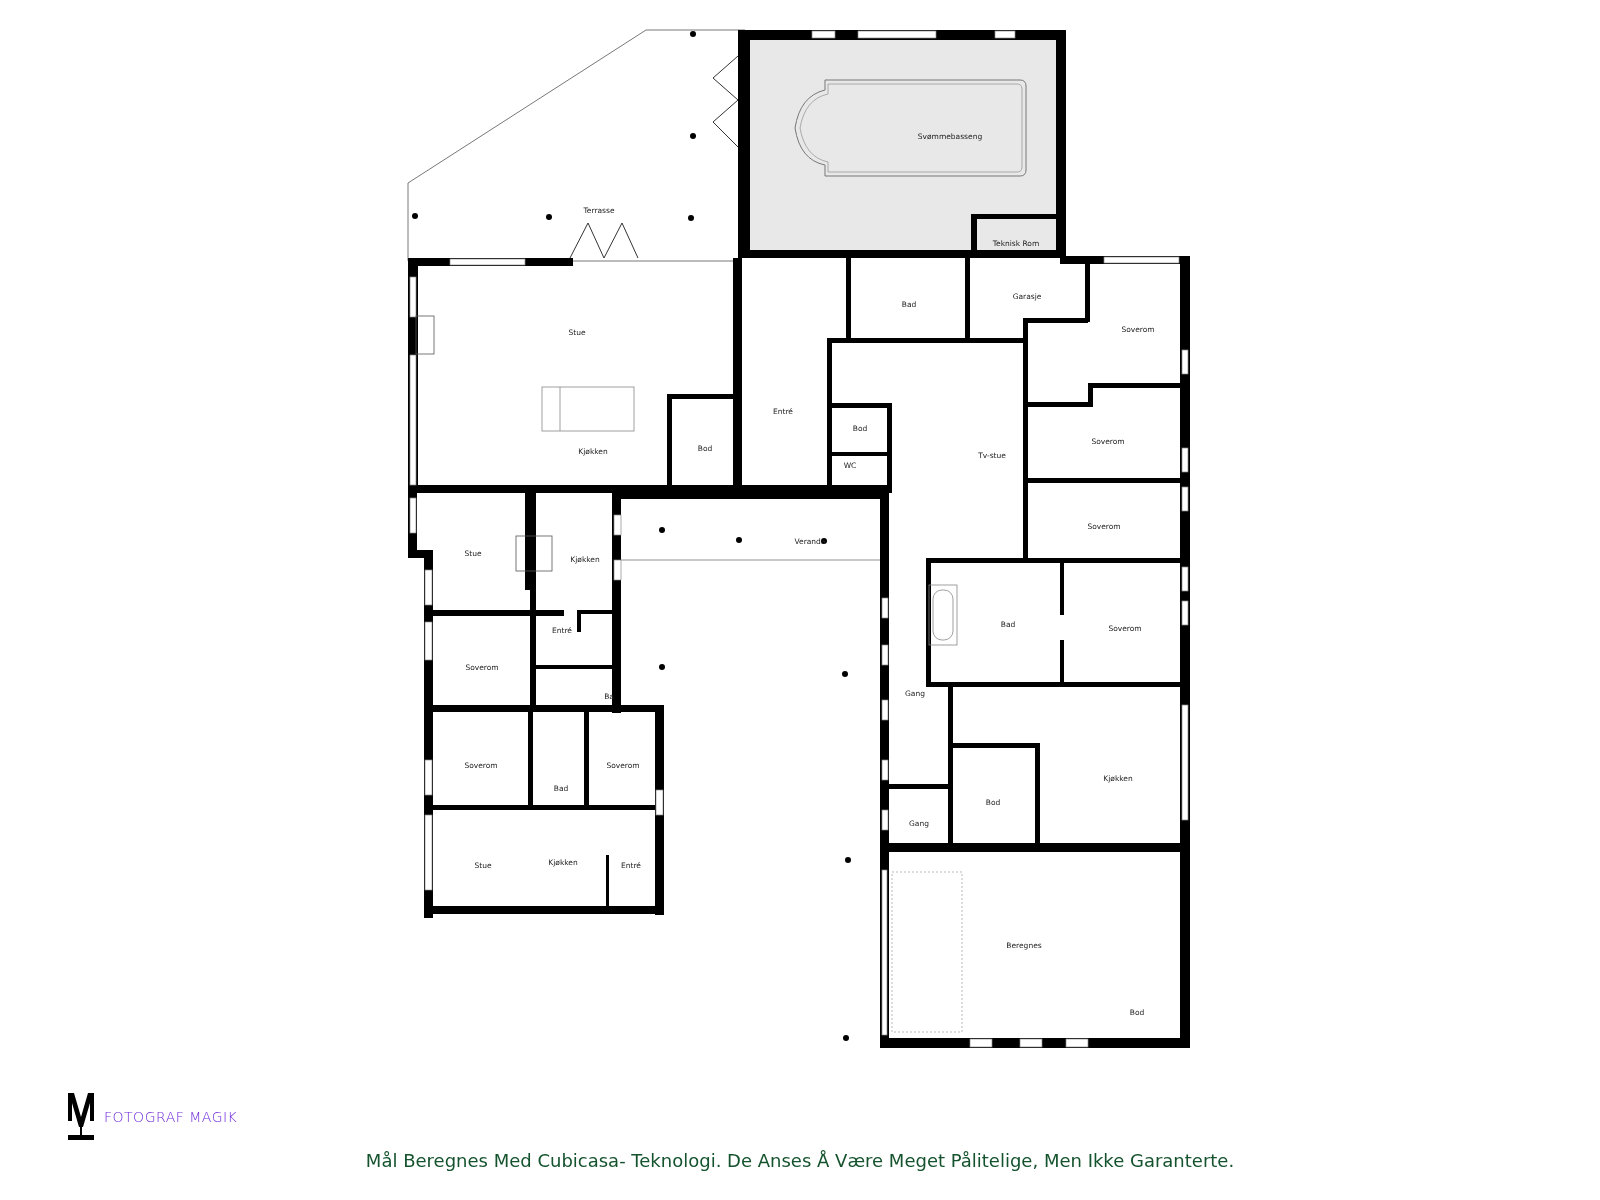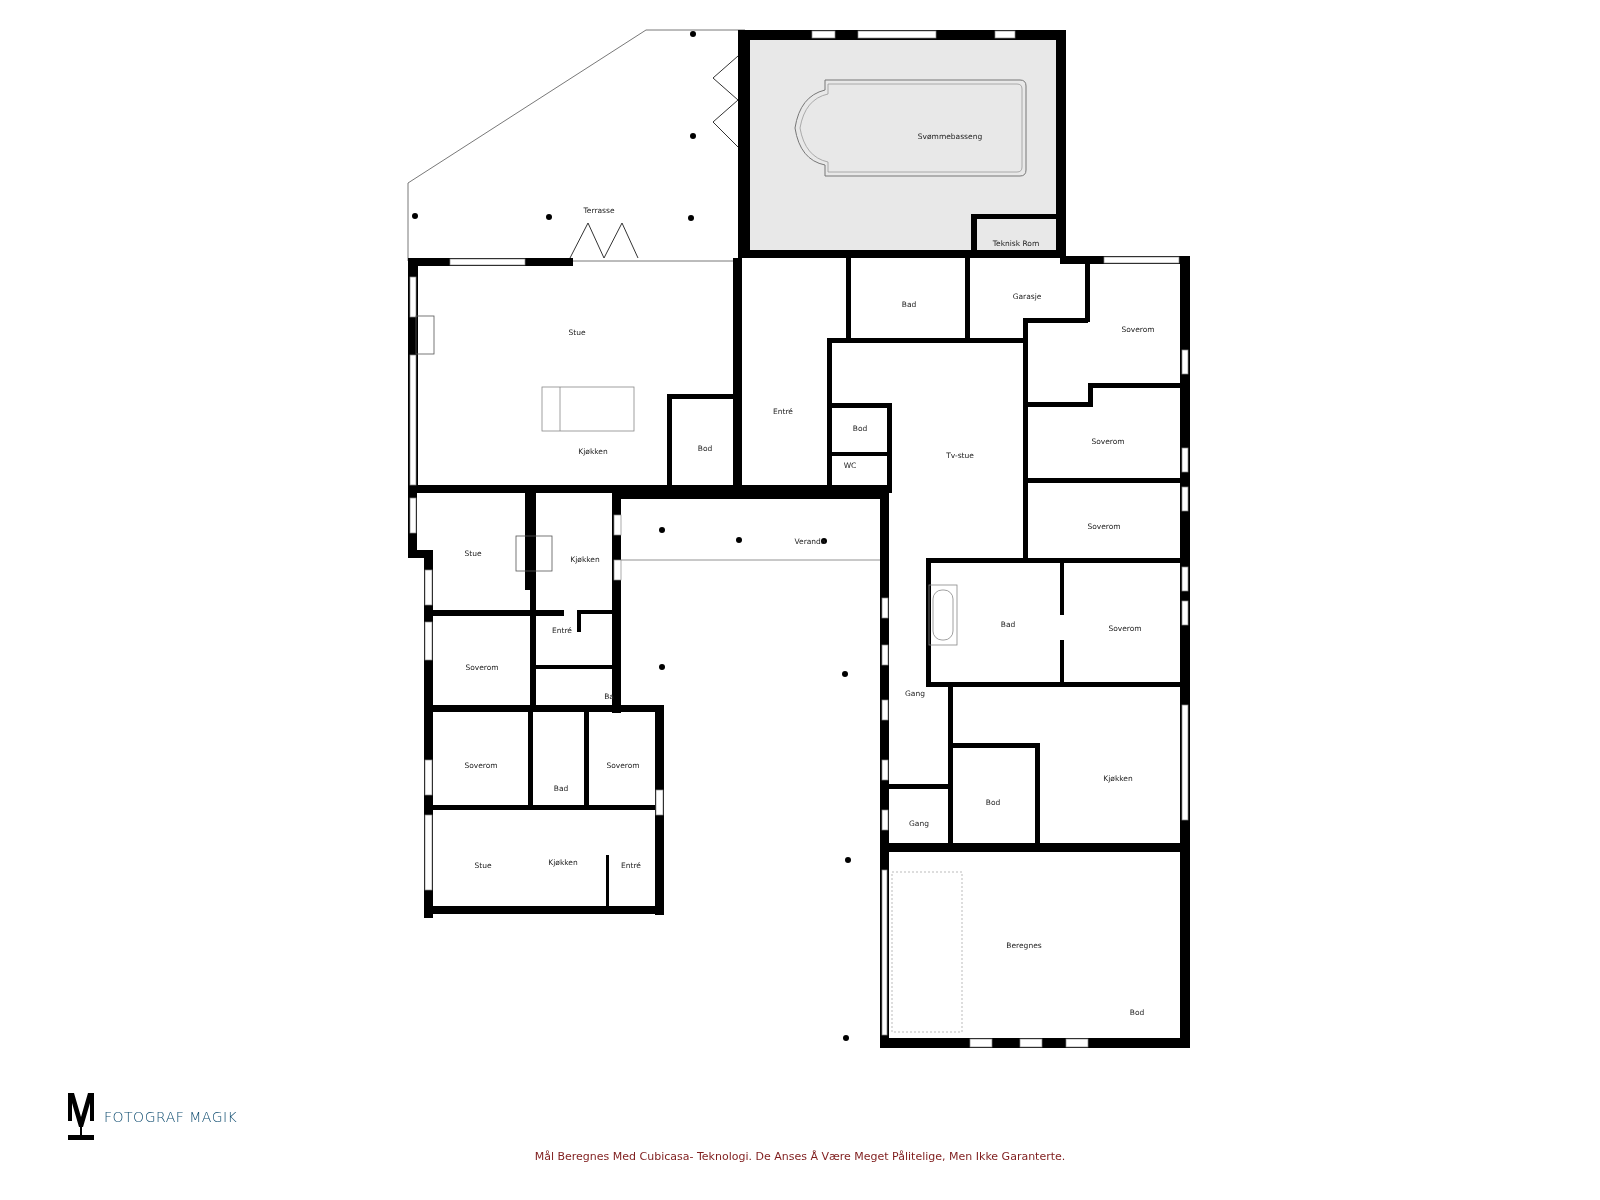--- a/index.html
+++ b/index.html
@@ -1,22 +1,22 @@
 <!DOCTYPE html>
 <html><head>
 <meta charset="utf-8">
 <style>
   html, body { margin: 0; padding: 0; background: #ffffff; }
   body { width: 1600px; height: 1200px; position: relative; overflow: hidden; font-family: "DejaVu Sans", sans-serif; }
   #plan { position: absolute; left: 0; top: 0; width: 1600px; height: 1200px; }
   .room-label { position: absolute; font-size: 7.5px; color: #222; transform: translate(-50%, -50%); white-space: nowrap; font-family: "DejaVu Sans", sans-serif; }
   .logo { position: absolute; left: 66px; top: 1093px; display: flex; align-items: center; }
   .logo-mark { width: 30px; height: 48px; position: relative; }
-  .logo-text { font-family: "DejaVu Sans", sans-serif; font-size: 14px; letter-spacing: 0.5px; color: #0c4a6e; margin-left: 8px; font-weight: 300; }
-  .disclaimer { position: absolute; left: 0; width: 1600px; top: 1150px; text-align: center; font-family: "DejaVu Sans", sans-serif; font-size: 11px; color: #7f1d1d; }
+  .logo-text { font-family: "DejaVu Sans", sans-serif; font-size: 14px; letter-spacing: 0.5px; color: #6d28d9; margin-left: 8px; font-weight: 300; }
+  .disclaimer { position: absolute; left: 0; width: 1600px; top: 1150px; text-align: center; font-family: "DejaVu Sans", sans-serif; font-size: 18px; color: #14532d; }
 </style>
 </head>
 <body>
 
 <svg id="plan" viewBox="0 0 1600 1200" xmlns="http://www.w3.org/2000/svg">
 
   <rect x="745" y="37" width="317" height="218" fill="#e8e8e8"></rect>
   <path d="M825,80 L1020,80 Q1026,80 1026,86 L1026,170 Q1026,176 1020,176 L825,176 L825,165 Q800,160 795,128 Q800,96 825,90 Z" fill="none" stroke="#777" stroke-width="1"></path>
   <path d="M828,84 L1017,84 Q1022,84 1022,89 L1022,167 Q1022,172 1017,172 L828,172 L828,162 Q805,157 800,128 Q805,99 828,94 Z" fill="none" stroke="#999" stroke-width="0.8"></path>
 
@@ -167,21 +167,21 @@
     <div class="room-label" style="left: 915px; top: 136px; margin-left: 35px;">Svømmebasseng</div>
     <div class="room-label" style="left: 1016px; top: 243px; text-align: center;">Teknisk Rom</div>
     <div class="room-label" style="left: 577px; top: 332px;">Stue</div>
     <div class="room-label" style="left: 593px; top: 451px;">Kjøkken</div>
     <div class="room-label" style="left: 705px; top: 448px;">Bod</div>
     <div class="room-label" style="left: 783px; top: 411px;">Entré</div>
     <div class="room-label" style="left: 909px; top: 304px;">Bad</div>
     <div class="room-label" style="left: 1027px; top: 296px;">Garasje</div>
     <div class="room-label" style="left: 860px; top: 428px;">Bod</div>
     <div class="room-label" style="left: 850px; top: 465px;">WC</div>
-    <div class="room-label" style="left: 960px; top: 455px;">Tv-stue</div>
+    <div class="room-label" style="left: 992px; top: 455px;">Tv-stue</div>
     <div class="room-label" style="left: 1138px; top: 329px;">Soverom</div>
     <div class="room-label" style="left: 1108px; top: 441px;">Soverom</div>
     <div class="room-label" style="left: 1104px; top: 526px;">Soverom</div>
     <div class="room-label" style="left: 781px; top: 541px; margin-left: 29px;">Veranda</div>
     <div class="room-label" style="left: 473px; top: 553px;">Stue</div>
     <div class="room-label" style="left: 585px; top: 559px;">Kjøkken</div>
     <div class="room-label" style="left: 562px; top: 630px;">Entré</div>
     <div class="room-label" style="left: 482px; top: 667px;">Soverom</div>
     <div class="room-label" style="left: 1008px; top: 624px;">Bad</div>
     <div class="room-label" style="left: 1125px; top: 628px;">Soverom</div>

